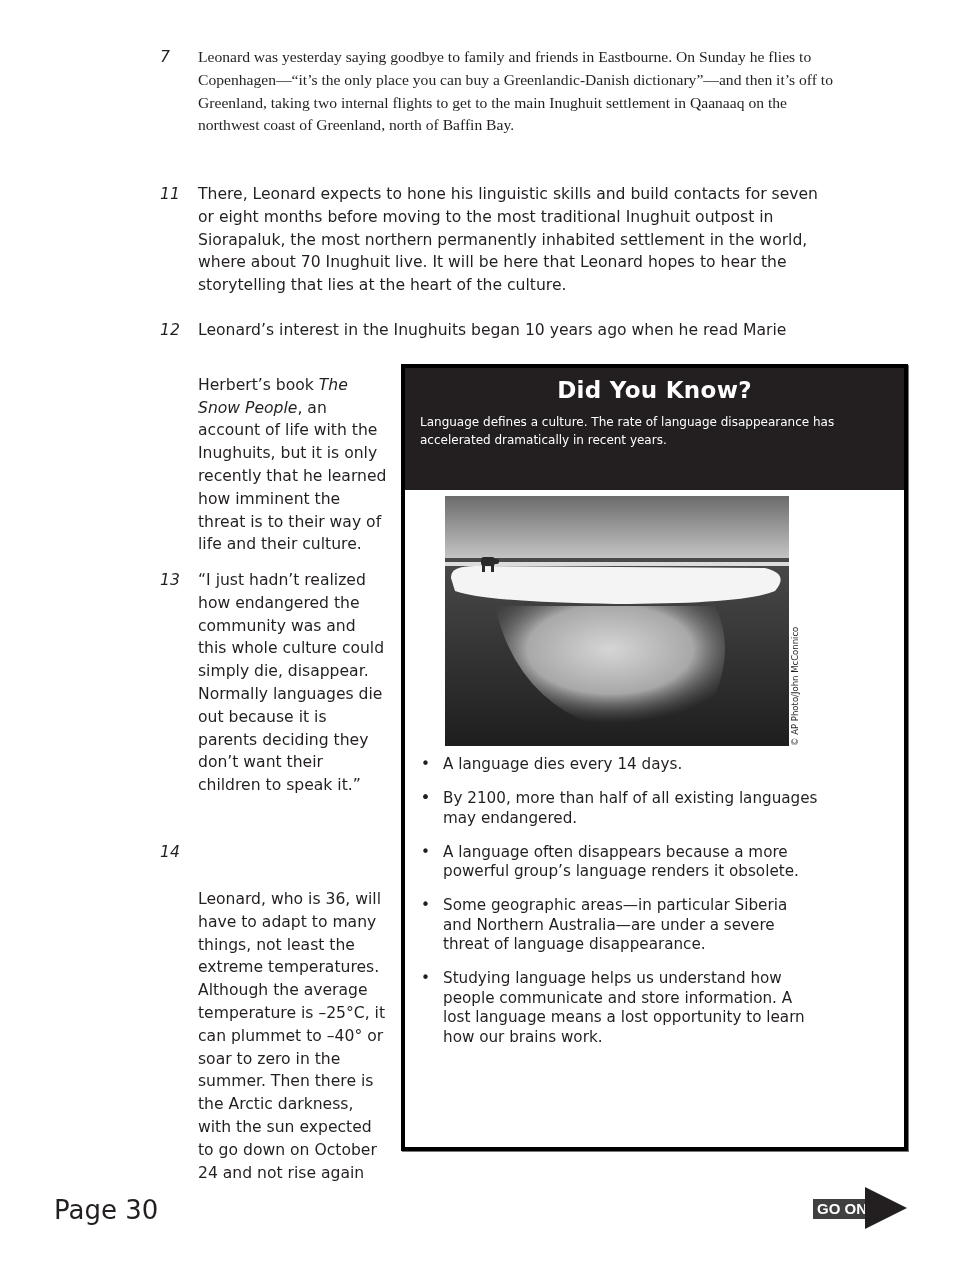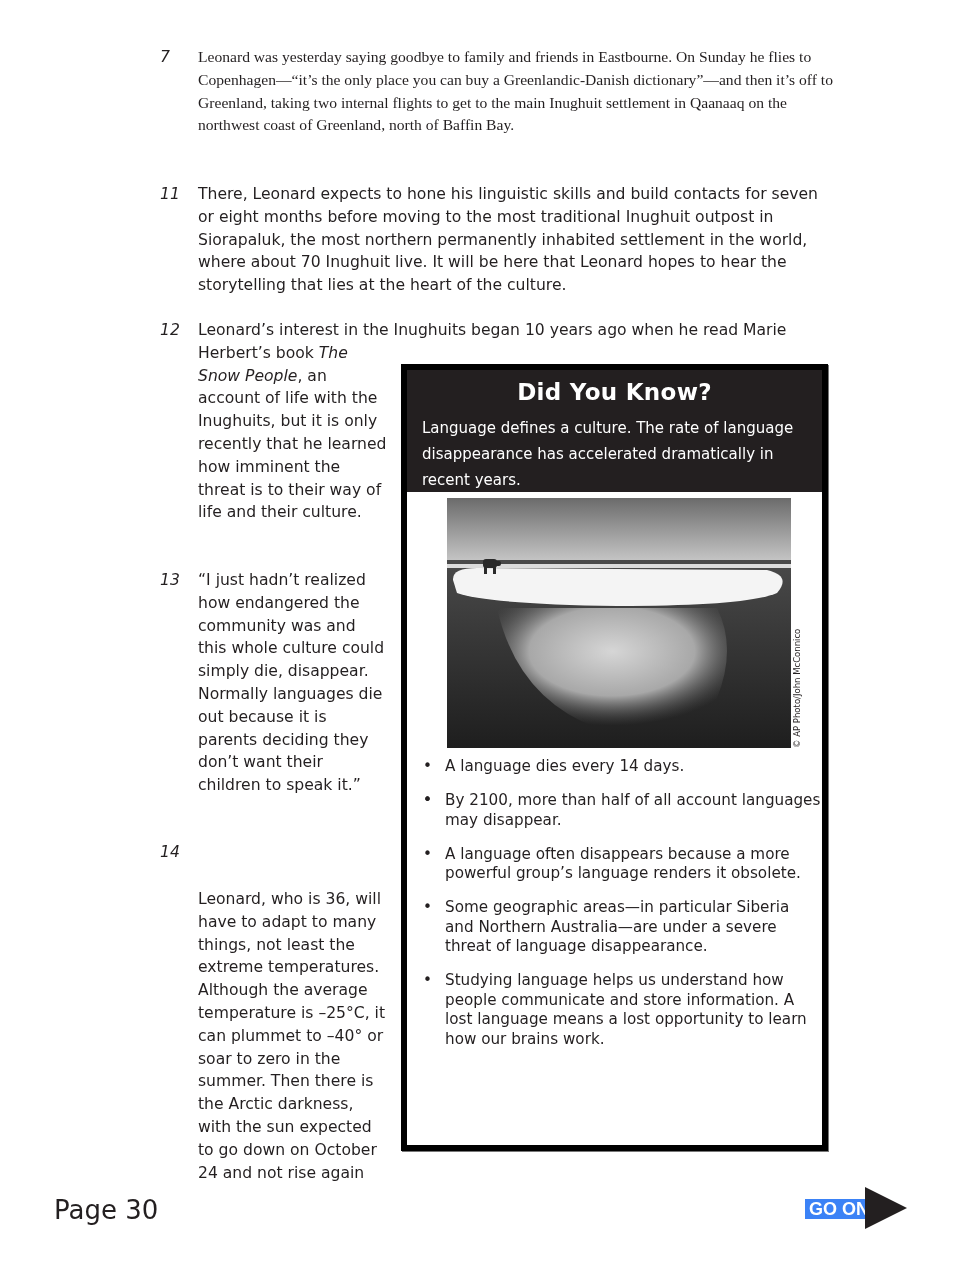--- a/index.html
+++ b/index.html
@@ -8,44 +8,44 @@
     .para { position: absolute; font-size: 15.6px; line-height: 22.8px; }
     .para .num { position: absolute; left: 0; top: 0; font-style: italic; width: 30px; }
     .para .txt { position: absolute; left: 38px; top: 0; }
     #p10 { left: 160px; top: 46px; width: 680px; }
     #p10 .txt { width: 640px; font-family: Liberation Serif, serif; }
     #p11 { left: 160px; top: 183px; width: 680px; }
     #p11 .txt { width: 640px; }
     #p12 { left: 160px; top: 319px; width: 680px; }
     #p12 .txt { width: 640px; }
     .p12-line1 { white-space: nowrap; }
-    .narrow { width: 190px; display: block; }
+    .narrow { width: 190px; display: block; margin-top: 32px; }
     #p13 { left: 160px; top: 569px; width: 230px; }
     #p13 .txt { width: 190px; }
     #p14 { left: 160px; top: 841px; width: 230px; }
     #p14 .txt { width: 190px; margin-top: 47px; }
 
-    #dyk { position: absolute; left: 401px; top: 364px; width: 427px; height: 787px;
-           border: 6px solid #000000; box-sizing: border-box; background: #ffffff;
+    #dyk { position: absolute; left: 401px; top: 364px; width: 507px; height: 787px;
+           border: 4px solid #000000; box-sizing: border-box; background: #ffffff;
            box-shadow: 1px 1px 0 #777; }
     #dyk-header { background: #231f20; color: #ffffff; height: 122px; box-sizing: border-box; padding-top: 7px; }
     #dyk-title { font-weight: bold; font-size: 23px; text-align: center; line-height: 30px; letter-spacing: 0.3px; }
-    #dyk-intro { font-size: 15px; line-height: 26px; padding: 8px 14px 0 15px; }
+    #dyk-intro { font-size: 12px; line-height: 18px; padding: 8px 14px 0 15px; }
     #photo-wrap { position: absolute; left: 40px; top: 128px; width: 344px; height: 250px; }
     #photo { width: 344px; height: 250px; display: block; }
     #credit { position: absolute; left: 385px; top: 378px; transform-origin: 0 0; transform: rotate(-90deg);
               font-size: 8.5px; white-space: nowrap; color: #231f20; }
     #facts { position: absolute; left: 14px; top: 387px; width: 400px; margin: 0; padding: 0; list-style: none; }
     #facts li { position: relative; padding-left: 24px; font-size: 15.2px; line-height: 19.5px; margin-bottom: 14.5px; }
     #facts li .bullet { position: absolute; left: 2px; top: 0; }
 
     #page-num { position: absolute; left: 54px; top: 1194px; font-size: 26px; line-height: 32px; color: #231f20; text-align: center; }
     #go-on { position: absolute; left: 797px; top: 1187px; width: 112px; height: 42px; }
-    #go-on-label { position: absolute; left: 8px; top: 12px; height: 20px; width: 70px; background: #3b82f6;
-                   color: #ffffff; font-family: "Liberation Sans", sans-serif; font-weight: bold; font-size: 18px;
+    #go-on-label { position: absolute; left: 16px; top: 12px; height: 20px; width: 70px; background: #404040;
+                   color: #ffffff; font-family: "Liberation Sans", sans-serif; font-weight: bold; font-size: 15px;
                    line-height: 20px; padding-left: 4px; box-sizing: border-box; }
     #go-on-arrow { position: absolute; left: 68px; top: 0; width: 0; height: 0;
                    border-top: 21px solid transparent; border-bottom: 21px solid transparent; border-left: 42px solid #231f20; }
   </style>
 </head>
 <body>
 
 <div class="para" id="p10">
   <span class="num">7</span>
   <span class="txt">Leonard was yesterday saying goodbye to family and friends in Eastbourne. On Sunday he flies to Copenhagen—“it’s the only place you can buy a Greenlandic-Danish dictionary”—and then it’s off to Greenland, taking two internal flights to get to the main Inughuit settlement in Qaanaaq on the northwest coast of Greenland, north of Baffin Bay.</span>
@@ -107,21 +107,21 @@
         <rect x="37" y="68" width="3" height="8" fill="#2a2a2a"></rect>
         <rect x="46" y="68" width="3" height="8" fill="#2a2a2a"></rect>
         <rect x="48" y="63" width="6" height="5" rx="2" fill="#2a2a2a"></rect>
       </g>
     </svg>
   </div>
   <div id="credit">© AP Photo/John McConnico</div>
   <ul id="facts">
     <li><span class="bullet">•</span><span>A language dies every 14 days.</span></li>
     <li><span class="bullet">•</span></li>
-    <li><span class="bullet">•</span><span>By 2100, more than half of all account languages may disappear.</span></li>
+    <li><span class="bullet">•</span><span>By 2100, more than half of all existing languages may endangered.</span></li>
     <li><span class="bullet">•</span><span>A language often disappears because a more powerful group’s language renders it obsolete.</span></li>
     <li><span class="bullet">•</span><span>Some geographic areas—in particular Siberia and Northern Australia—are under a severe threat of language disappearance.</span></li>
     <li><span class="bullet">•</span><span>Studying language helps us understand how people communicate and store information. A lost language means a lost opportunity to learn how our brains work.</span></li>
   </ul>
 </div>
 
 <div id="page-num">Page 30</div>
 
 <div id="go-on">
   <div id="go-on-label">GO ON</div>

